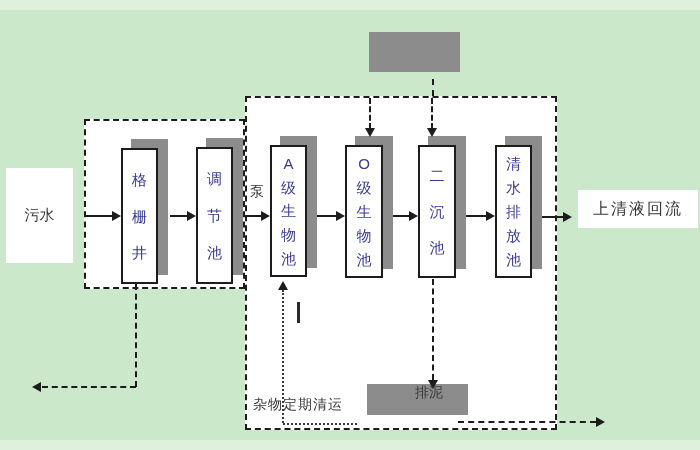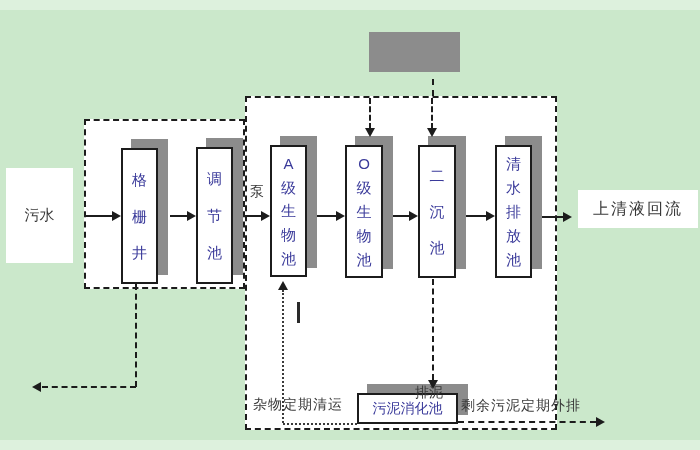--- a/index.html
+++ b/index.html
@@ -96,23 +96,20 @@
   <div class="abs tank-shadow" style="left:505px;top:136px;width:37px;height:133px;"></div>
   <div class="abs tank" style="left:495px;top:145px;width:37px;height:133px;">
       <span>清</span>
       <span>水</span>
       <span>排</span>
       <span>放</span>
       <span>池</span>
     </div>
 
   <div class="abs tank-shadow" style="left:367px;top:384px;width:101px;height:31px;"></div>
-  <div class="abs hnode" style="left:357px;top:393px;width:101px;height:31px;">
-    <span class="digester-text">污泥消化池</span>
-  </div>
 
   <div class="abs sline-h" style="left:84px;top:215px;width:28px;"></div>
   <div class="abs arr arr-r" style="left:112px;top:211px;"></div>
 
   <div class="abs sline-h" style="left:170px;top:215px;width:17px;"></div>
   <div class="abs arr arr-r" style="left:187px;top:211px;"></div>
 
   <div class="abs sline-h" style="left:245px;top:215px;width:16px;"></div>
   <div class="abs arr arr-r" style="left:261px;top:211px;"></div>
 
@@ -145,15 +142,14 @@
   <div class="abs vline-dashed" style="left:135px;top:284px;height:103px;"></div>
   <div class="abs hline-dashed" style="left:42px;top:386px;width:94px;"></div>
   <div class="abs arr arr-l" style="left:32px;top:382px;"></div>
 
   <div class="abs hline-dashed" style="left:458px;top:421px;width:138px;"></div>
   <div class="abs arr arr-r" style="left:596px;top:417px;"></div>
 
   <span class="abs lbl" style="left:250px;top:183px;">泵</span>
   <span class="abs lbl" style="left:253px;top:396px;letter-spacing:1px;">杂物定期清运</span>
   <span class="abs lbl" style="left:415px;top:336px;margin-top:48px;">排泥</span>
-  <span class="abs lbl" style="left:461px;top:397px;letter-spacing:1px;">剩余污泥定期外排</span>
 
 </div>
 
 </body></html>

